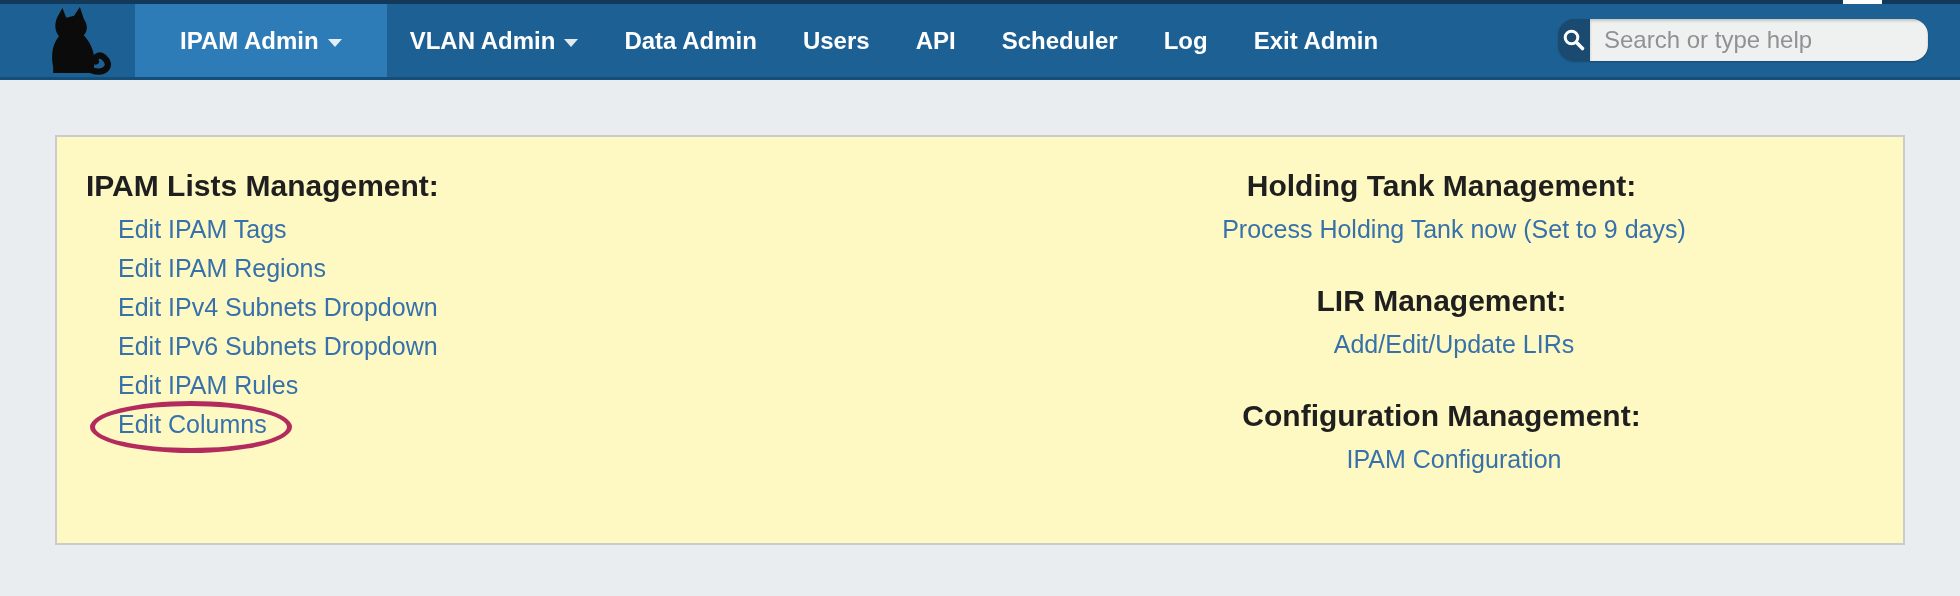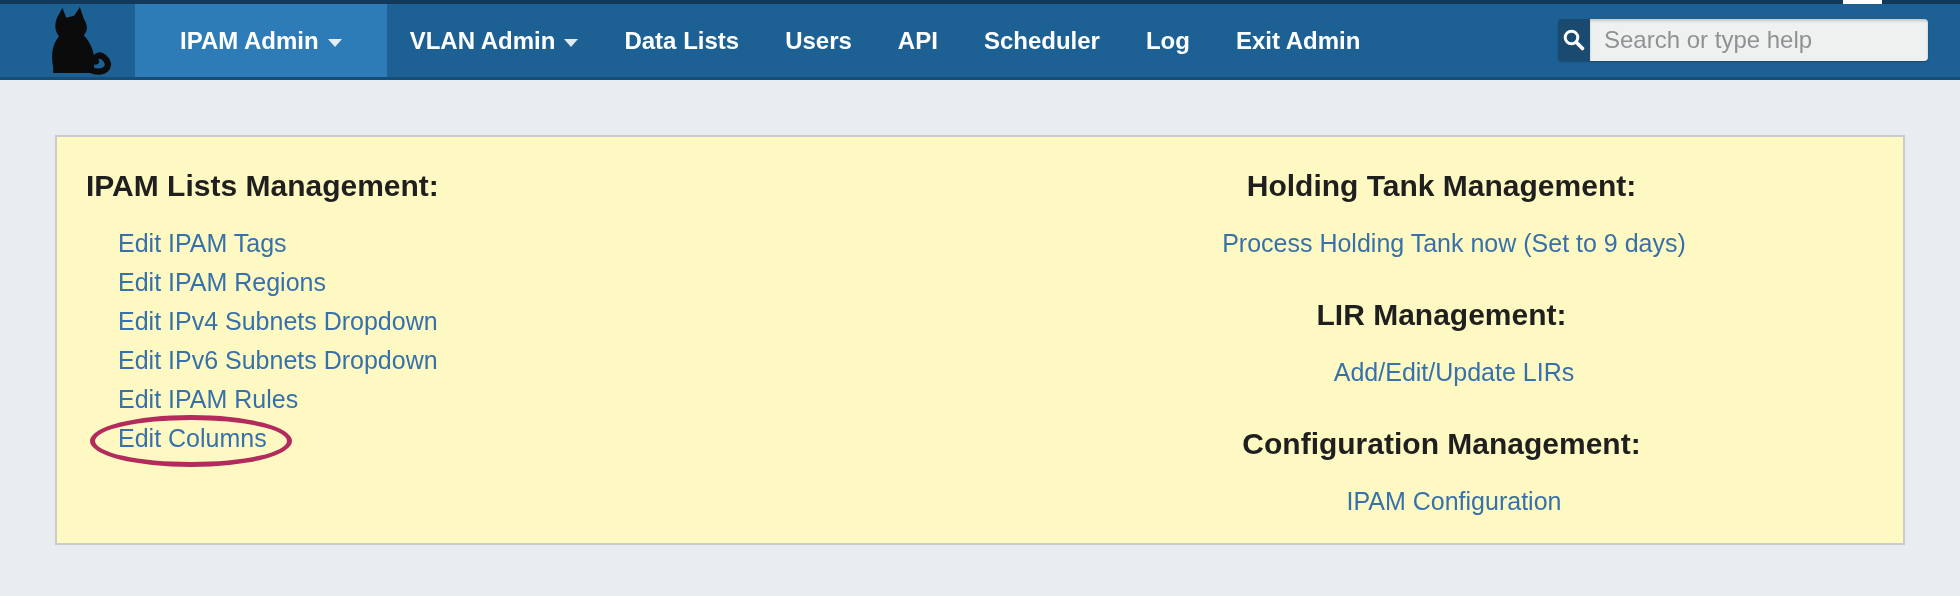--- a/index.html
+++ b/index.html
@@ -53,21 +53,21 @@
     width: 0; height: 0;
     margin-left: 9px; margin-top: 4px;
     border-left: 7px solid transparent;
     border-right: 7px solid transparent;
     border-top: 8px solid rgba(255,255,255,0.87);
   }
   .search-wrap {
     position: absolute; right: 32px; top: 19px;
     width: 370px; height: 42px;
     display: flex;
-    border-radius: 4px;
+    border-radius: 16px;
     overflow: hidden;
     box-shadow: 0 1px 2px rgba(0,0,0,0.25);
   }
   .search-btn {
     width: 45px; height: 42px;
     background: #1a4a70;
     border: none;
     display: flex; align-items: center; justify-content: center;
     cursor: pointer; padding: 0;
   }
@@ -95,21 +95,21 @@
     padding: 31px 0 0 29px;
   }
   .col-left { width: 894px; }
   .col-right { flex: 1; text-align: center; }
   .mgmt-heading {
     margin: 0;
     font-size: 30px; font-weight: 700;
     line-height: 36px;
     color: #1f1f1f;
   }
-  .link-list { margin-top: 20px; }
+  .link-list { margin-top: 6px; }
   .link-row {
     line-height: 39px;
     padding-left: 32px;
     font-size: 25px;
     position: relative;
   }
   .col-right .link-row { padding-left: 25px; }
   .edit-link { color: #3771ab; text-decoration: none; cursor: pointer; }
   .section + .section { margin-top: 34px; }
 
@@ -139,21 +139,21 @@
   <nav class="nav-items">
     <a class="nav-item active">
       <span>IPAM Admin</span>
       <span class="caret"></span>
     </a>
     <a class="nav-item">
       <span>VLAN Admin</span>
       <span class="caret"></span>
     </a>
     <a class="nav-item">
-      <span>Data Lists</span>
+      <span>Data Admin</span>
     </a>
     <a class="nav-item">
       <span>Users</span>
     </a>
     <a class="nav-item">
       <span>API</span>
     </a>
     <a class="nav-item">
       <span>Scheduler</span>
     </a>

